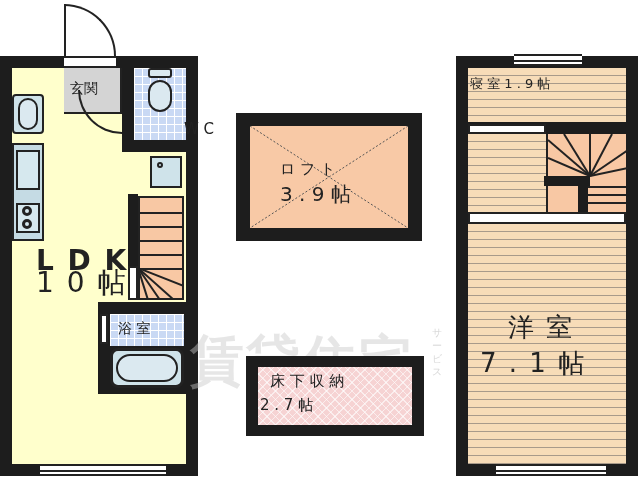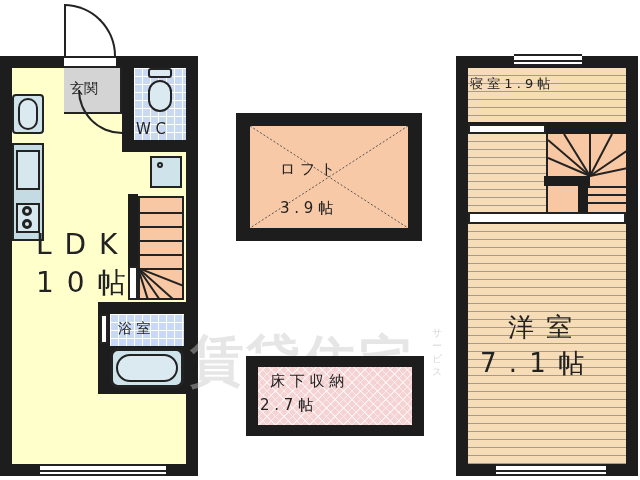--- a/index.html
+++ b/index.html
@@ -32,21 +32,21 @@
   <div class="abs" style="left:64px;top:68px;width:58px;height:46px;background:#d4d4d4;border-right:2px solid #222;border-bottom:2px solid #222;"></div>
   <div class="room-label" style="left:70px;top:80px;width:44px;font-size:14px;">玄関</div>
 
   <div class="abs" style="left:78px;top:90px;width:44px;height:44px;border:2px solid #222;border-top:none;border-right:none;border-radius:0 0 0 44px;"></div>
   <div class="abs" style="left:122px;top:90px;width:10px;height:44px;background:#fff;border:2px solid #222;"></div>
 
   <div class="abs wall" style="left:122px;top:56px;width:76px;height:96px;"></div>
   <div class="abs tile" style="left:134px;top:68px;width:52px;height:72px;"></div>
   <div class="abs" style="left:148px;top:68px;width:24px;height:10px;background:#dbe9f0;border:2px solid #222;border-radius:3px;"></div>
   <div class="abs" style="left:148px;top:80px;width:24px;height:32px;background:#dbe9f0;border:2px solid #222;border-radius:12px;"></div>
-  <div class="room-label" style="left:136px;top:120px;width:48px;font-size:15px;">W C</div>
+  <div class="room-label" style="left:136px;top:120px;width:48px;font-size:15px;padding-left:48px;">W C</div>
 
   <div class="abs" style="left:12px;top:94px;width:32px;height:40px;background:#cfe3ea;border:2px solid #222;border-radius:4px;"></div>
   <div class="abs" style="left:18px;top:98px;width:20px;height:32px;border:2px solid #222;border-radius:10px;background:#dbe9f0;"></div>
   <div class="abs" style="left:12px;top:143px;width:32px;height:98px;background:#c5dbe4;border:2px solid #222;"></div>
   <div class="abs" style="left:16px;top:150px;width:24px;height:40px;border:2px solid #222;background:#d6e8ee;"></div>
   <div class="abs" style="left:16px;top:203px;width:24px;height:30px;border:2px solid #222;background:#d6e8ee;"></div>
   <div class="abs" style="left:22px;top:206px;width:10px;height:10px;border-radius:50%;border:3px solid #222;"></div>
   <div class="abs" style="left:22px;top:219px;width:10px;height:10px;border-radius:50%;border:3px solid #222;"></div>
 
   <div class="abs" style="left:150px;top:156px;width:32px;height:32px;background:#cfe3ea;border:2px solid #222;"></div>
@@ -61,42 +61,42 @@
     <div class="stair-step" style="top:56px;"></div>
     <div class="stair-step" style="top:70px;"></div>
     <svg width="46" height="32" style="position:absolute;left:-2px;top:70px;">
       <line x1="0" y1="0" x2="46" y2="18" stroke="#222" stroke-width="2"></line>
       <line x1="0" y1="0" x2="36" y2="32" stroke="#222" stroke-width="2"></line>
       <line x1="0" y1="0" x2="22" y2="32" stroke="#222" stroke-width="2"></line>
       <line x1="0" y1="0" x2="10" y2="32" stroke="#222" stroke-width="2"></line>
     </svg>
   </div>
 
-  <div class="room-label" style="left:36px;top:228px;width:100px;font-size:28px;letter-spacing:2px;">L D K</div>
+  <div class="room-label" style="left:36px;top:244px;width:100px;font-size:28px;letter-spacing:2px;font-weight:bold;">L D K</div>
   <div class="room-label" style="left:36px;top:266px;width:100px;font-size:28px;letter-spacing:2px;">1 0 帖</div>
 
   <div class="abs wall" style="left:98px;top:302px;width:100px;height:92px;"></div>
   <div class="abs tile" style="left:110px;top:314px;width:74px;height:32px;"></div>
   <div class="abs" style="left:100px;top:314px;width:8px;height:30px;background:#fff;border:2px solid #222;"></div>
   <div class="room-label" style="left:118px;top:320px;width:60px;font-size:14px;">浴 室</div>
   <div class="abs" style="left:110px;top:348px;width:74px;height:40px;background:#cfe3ea;border:3px solid #222;border-radius:8px;"></div>
   <div class="abs" style="left:116px;top:354px;width:62px;height:28px;border:2px solid #222;border-radius:14px;background:#dbe9f0;"></div>
 
   <div class="abs window" style="left:40px;top:464px;width:126px;height:12px;"></div>
 </div>
 
 <div class="abs wall" style="left:236px;top:113px;width:186px;height:128px;"></div>
 <div class="abs" style="left:250px;top:126px;width:158px;height:102px;background:#f8c9a6;">
   <svg width="158" height="102" style="position:absolute;left:0;top:0;">
     <line x1="0" y1="0" x2="158" y2="102" stroke="#555" stroke-width="1" stroke-dasharray="2,2"></line>
     <line x1="158" y1="0" x2="0" y2="102" stroke="#555" stroke-width="1" stroke-dasharray="2,2"></line>
   </svg>
 </div>
 <div class="room-label" style="left:280px;top:160px;width:100px;font-size:15px;">ロ フ ト</div>
-<div class="room-label" style="left:280px;top:182px;width:100px;font-size:15px;margin-top:17px;">3 . 9 帖</div>
+<div class="room-label" style="left:280px;top:182px;width:100px;font-size:20px;">3 . 9 帖</div>
 
 <div class="watermark">賃貸住宅</div>
 <div class="wm-small">サービス</div>
 
 <div class="abs wall" style="left:246px;top:356px;width:178px;height:80px;"></div>
 <div class="abs crosshatch" style="left:258px;top:367px;width:154px;height:58px;"></div>
 <div class="room-label" style="left:270px;top:372px;width:130px;font-size:15px;">床 下 収 納</div>
 <div class="room-label" style="left:260px;top:396px;width:130px;font-size:15px;">2 . 7 帖</div>
 
 <div class="abs wall" style="left:456px;top:56px;width:182px;height:420px;"></div>

